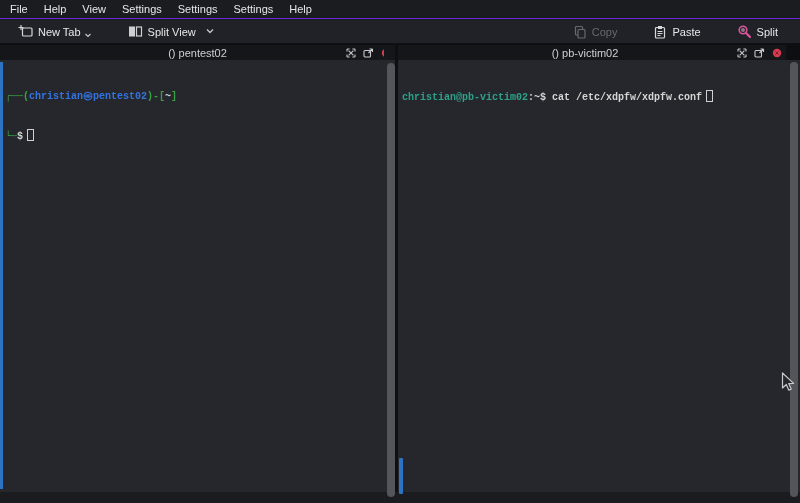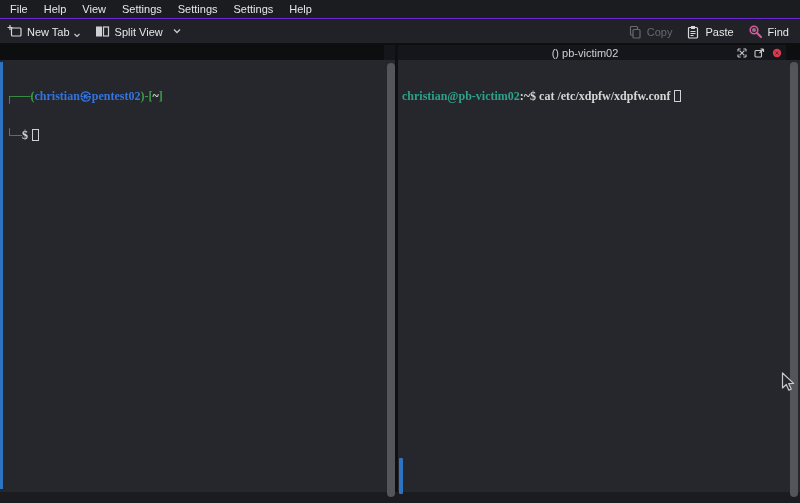--- a/index.html
+++ b/index.html
@@ -22,21 +22,21 @@
     display:flex;align-items:center;cursor:default;
   }
   
   .toolbar{
     position:absolute;left:0;top:20px;width:800px;height:24px;
     background:#212227;display:flex;align-items:center;
     border-bottom:1px solid #0e0f12;box-sizing:border-box;
   }
   .tool-btn{
     display:flex;align-items:center;gap:5px;
-    font-size:11px;color:#e7e7e9;padding:0 7px;height:24px;
+    font-size:11px;color:#e7e7e9;padding:0 18px;height:24px;
   }
   .tool-btn.disabled{color:var(--disabled-fg,#67696e);}
   .tool-right{margin-left:auto;display:flex;align-items:center;padding-right:4px;}
   .caret-small{display:inline-block;transform:translateY(4px);margin-left:-2px;}
   svg{display:block;}
   
   .headers{
     position:absolute;left:0;top:44px;width:800px;height:16px;
     background:#0d0e10;
   }
@@ -51,22 +51,22 @@
   .header-icons{
     position:absolute;right:4px;top:0;height:15px;
     display:flex;align-items:center;gap:7px;
   }
   
   .pane{
     position:absolute;top:60px;height:432px;
     background:var(--terminal-bg,#25272c);
   }
   .term{
-    font-family:Liberation Serif, serif;
-    font-size:12px;line-height:13px;font-weight:bold;
+    font-family:Liberation Mono, monospace;
+    font-size:10px;line-height:13px;font-weight:bold;
     color:var(--terminal-fg,#d6d6d6);
     white-space:pre;padding:4px 16px 0 5px;
   }
   .g{color:var(--prompt-green,#3aa045);}
   .b{color:var(--prompt-blue,#3474e0);}
   .t{color:var(--prompt-teal,#2ea189);margin-top:41px;}
   .cursor-hollow{
     display:inline-block;width:5px;height:10px;
     border:1px solid #cfd0d3;vertical-align:-2px;margin-left:4px;
     background:transparent;
@@ -156,26 +156,49 @@
       <span>Paste</span>
     </div>
     <div class="tool-btn">
       <span>
         <svg width="15" height="15" viewBox="0 0 15 15">
           <circle cx="6" cy="6" r="3.8" fill="none" stroke="var(--find-pink,#d9569c)" stroke-width="1.6"></circle>
           <circle cx="6" cy="6" r="2" fill="#efb6d4" opacity="0.55"></circle>
           <path d="M9 9 L13 13" stroke="var(--find-pink,#d9569c)" stroke-width="2.2" stroke-linecap="round"></path>
         </svg>
       </span>
-      <span>Find</span>
+      <span>Split</span>
     </div>
   </div>
 </div>
 
 <div class="headers">
+  <div class="pane-header" style="left:0;width:395px;">
+    <span class="title">() pentest02</span>
+    <span class="header-icons">
+      <span>
+        <svg width="10" height="10" viewBox="0 0 10 10">
+          <path d="M2.6 2.6 L7.4 7.4 M7.4 2.6 L2.6 7.4" stroke="#c9c9cc" stroke-width="1.1"></path>
+          <path d="M1 1 H3.6 M1 1 V3.6 M9 1 H6.4 M9 1 V3.6 M1 9 H3.6 M1 9 V6.4 M9 9 H6.4 M9 9 V6.4" stroke="#c9c9cc" stroke-width="1.1"></path>
+        </svg>
+      </span>
+      <span>
+        <svg width="11" height="10" viewBox="0 0 11 10">
+          <rect x="1" y="2.5" width="6.5" height="6.5" rx="1" fill="none" stroke="#c9c9cc" stroke-width="1.1"></rect>
+          <path d="M5.5 5 L9.5 1 M9.5 1 H6.5 M9.5 1 V4" stroke="#c9c9cc" stroke-width="1.1" fill="none"></path>
+        </svg>
+      </span>
+      <span>
+        <svg width="10" height="10" viewBox="0 0 10 10">
+          <circle cx="5" cy="5" r="4.2" fill="var(--close-red,#d93a50)"></circle>
+          <path d="M3.4 3.4 L6.6 6.6 M6.6 3.4 L3.4 6.6" stroke="#7e1f2c" stroke-width="1"></path>
+        </svg>
+      </span>
+    </span>
+  </div>
   <div class="pane-header" style="left:384px;width:402px;">
     <span class="title">() pb-victim02</span>
     <span class="header-icons">
       <span>
         <svg width="10" height="10" viewBox="0 0 10 10">
           <path d="M2.6 2.6 L7.4 7.4 M7.4 2.6 L2.6 7.4" stroke="#c9c9cc" stroke-width="1.1"></path>
           <path d="M1 1 H3.6 M1 1 V3.6 M9 1 H6.4 M9 1 V3.6 M1 9 H3.6 M1 9 V6.4 M9 9 H6.4 M9 9 V6.4" stroke="#c9c9cc" stroke-width="1.1"></path>
         </svg>
       </span>
       <span>

